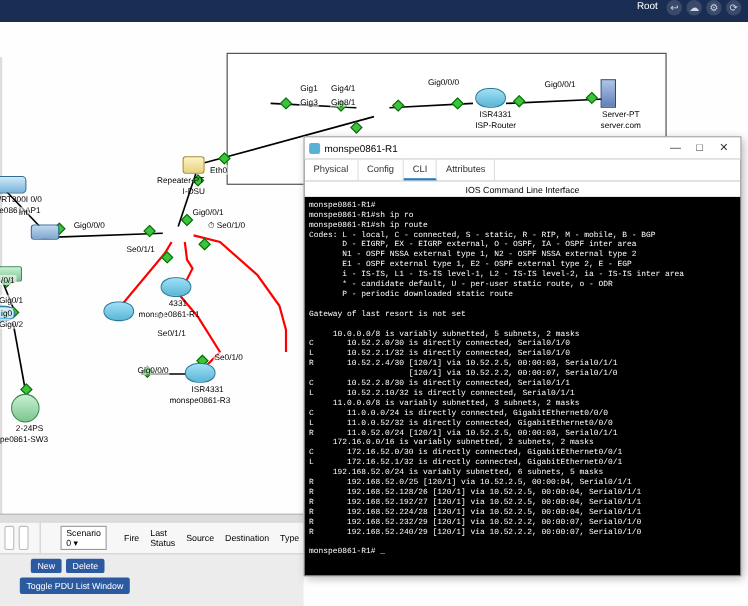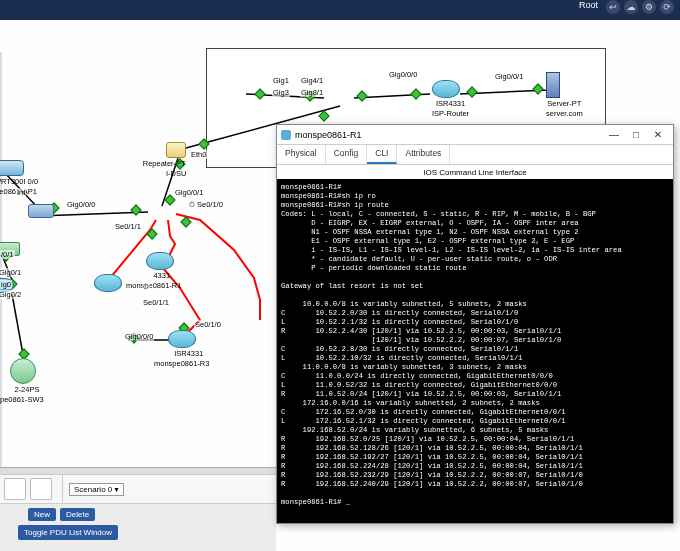--- a/index.html
+++ b/index.html
@@ -49,21 +49,21 @@
   .cli { flex: 1; background: #000; color: #fff; font-family: "Courier New", monospace; font-size: 7.2px; line-height: 1.25; padding: 4px; overflow: hidden; white-space: pre; }
   .cli-bottom { height: 26px; display: flex; justify-content: flex-end; align-items: center; gap: 6px; padding: 0 10px; border-top: 1px solid #ccc; }
   .btn-s { border: 1px solid #aaa; background: #f4f4f4; font-size: 8.5px; padding: 2px 10px; border-radius: 2px; }
   .topchk { padding-left: 10px; font-size: 8.5px; display:flex; align-items:center; gap:3px; }
   .topchk input { width:9px; height:9px; }
 
   
   .simpanel { position: absolute; bottom: 0; left: 0; width: 276px; height: 84px; background: #ececec; border-top: 1px solid #aaa; }
   .simpanel .ribbon { height: 30px; background: #f7f7f7; border-top:1px solid #ccc; border-bottom:1px solid #ccc; display:flex; align-items:center; gap:4px; padding:0 4px; }
   .simpanel .iconbox { width:22px; height:22px; border:1px solid #bbb; background:#fff; border-radius:2px; }
-  .scenario { display:flex; align-items:center; gap:4px; margin-left:6px; border-left:1px solid #ccc; padding-left:6px; height:100%; }
+  .scenario { display:flex; align-items:center; gap:4px; margin-left:6px; border-left:1px solid #ccc; padding-left:18px; height:100%; }
   .sel { border:1px solid #999; background:#fff; font-size:8px; padding:1px 4px; }
   .headersrow { display:flex; gap:10px; font-size:8px; padding-left:6px; height:16px; align-items:center; border-bottom:1px solid #ccc; }
   .btn-b { background:#2c5aa0; color:#fff; border:none; font-size:8px; padding:2px 6px; border-radius:2px; }
   .btnrow { display:flex; gap:4px; padding:4px 0 0 28px; }
   .togglebtnrow { padding:4px 0 0 18px; }
   .btn-t { background:#2c5aa0; color:#fff; border:none; font-size:8px; padding:3px 6px; border-radius:2px; }
 
   .leftstrip { position:absolute; top:32px; left:0; width:2px; height:430px; background:#ddd; }
 </style>
 </head>
@@ -205,20 +205,27 @@
   <div class="linklbl" style="top:240px; left:0px;margin-top:20px;">ig0</div>
 
   <div class="simpanel">
     <div style="height:6px; background:#ddd;"></div>
     <div class="ribbon">
       <div class="iconbox"></div>
       <div class="iconbox"></div>
       <div class="scenario">
         <span class="sel"><span>Scenario 0</span> ▾</span>
       </div>
+      <div class="headersrow" style="border:none; margin-left:6px;">
+        <span>Fire</span>
+        <span>Last Status</span>
+        <span>Source</span>
+        <span>Destination</span>
+        <span>Type</span>
+      </div>
     </div>
     <div class="btnrow">
       <button class="btn-b">New</button>
       <button class="btn-b">Delete</button>
     </div>
     <div class="togglebtnrow">
       <button class="btn-t">Toggle PDU List Window</button>
     </div>
   </div>
 </div>

